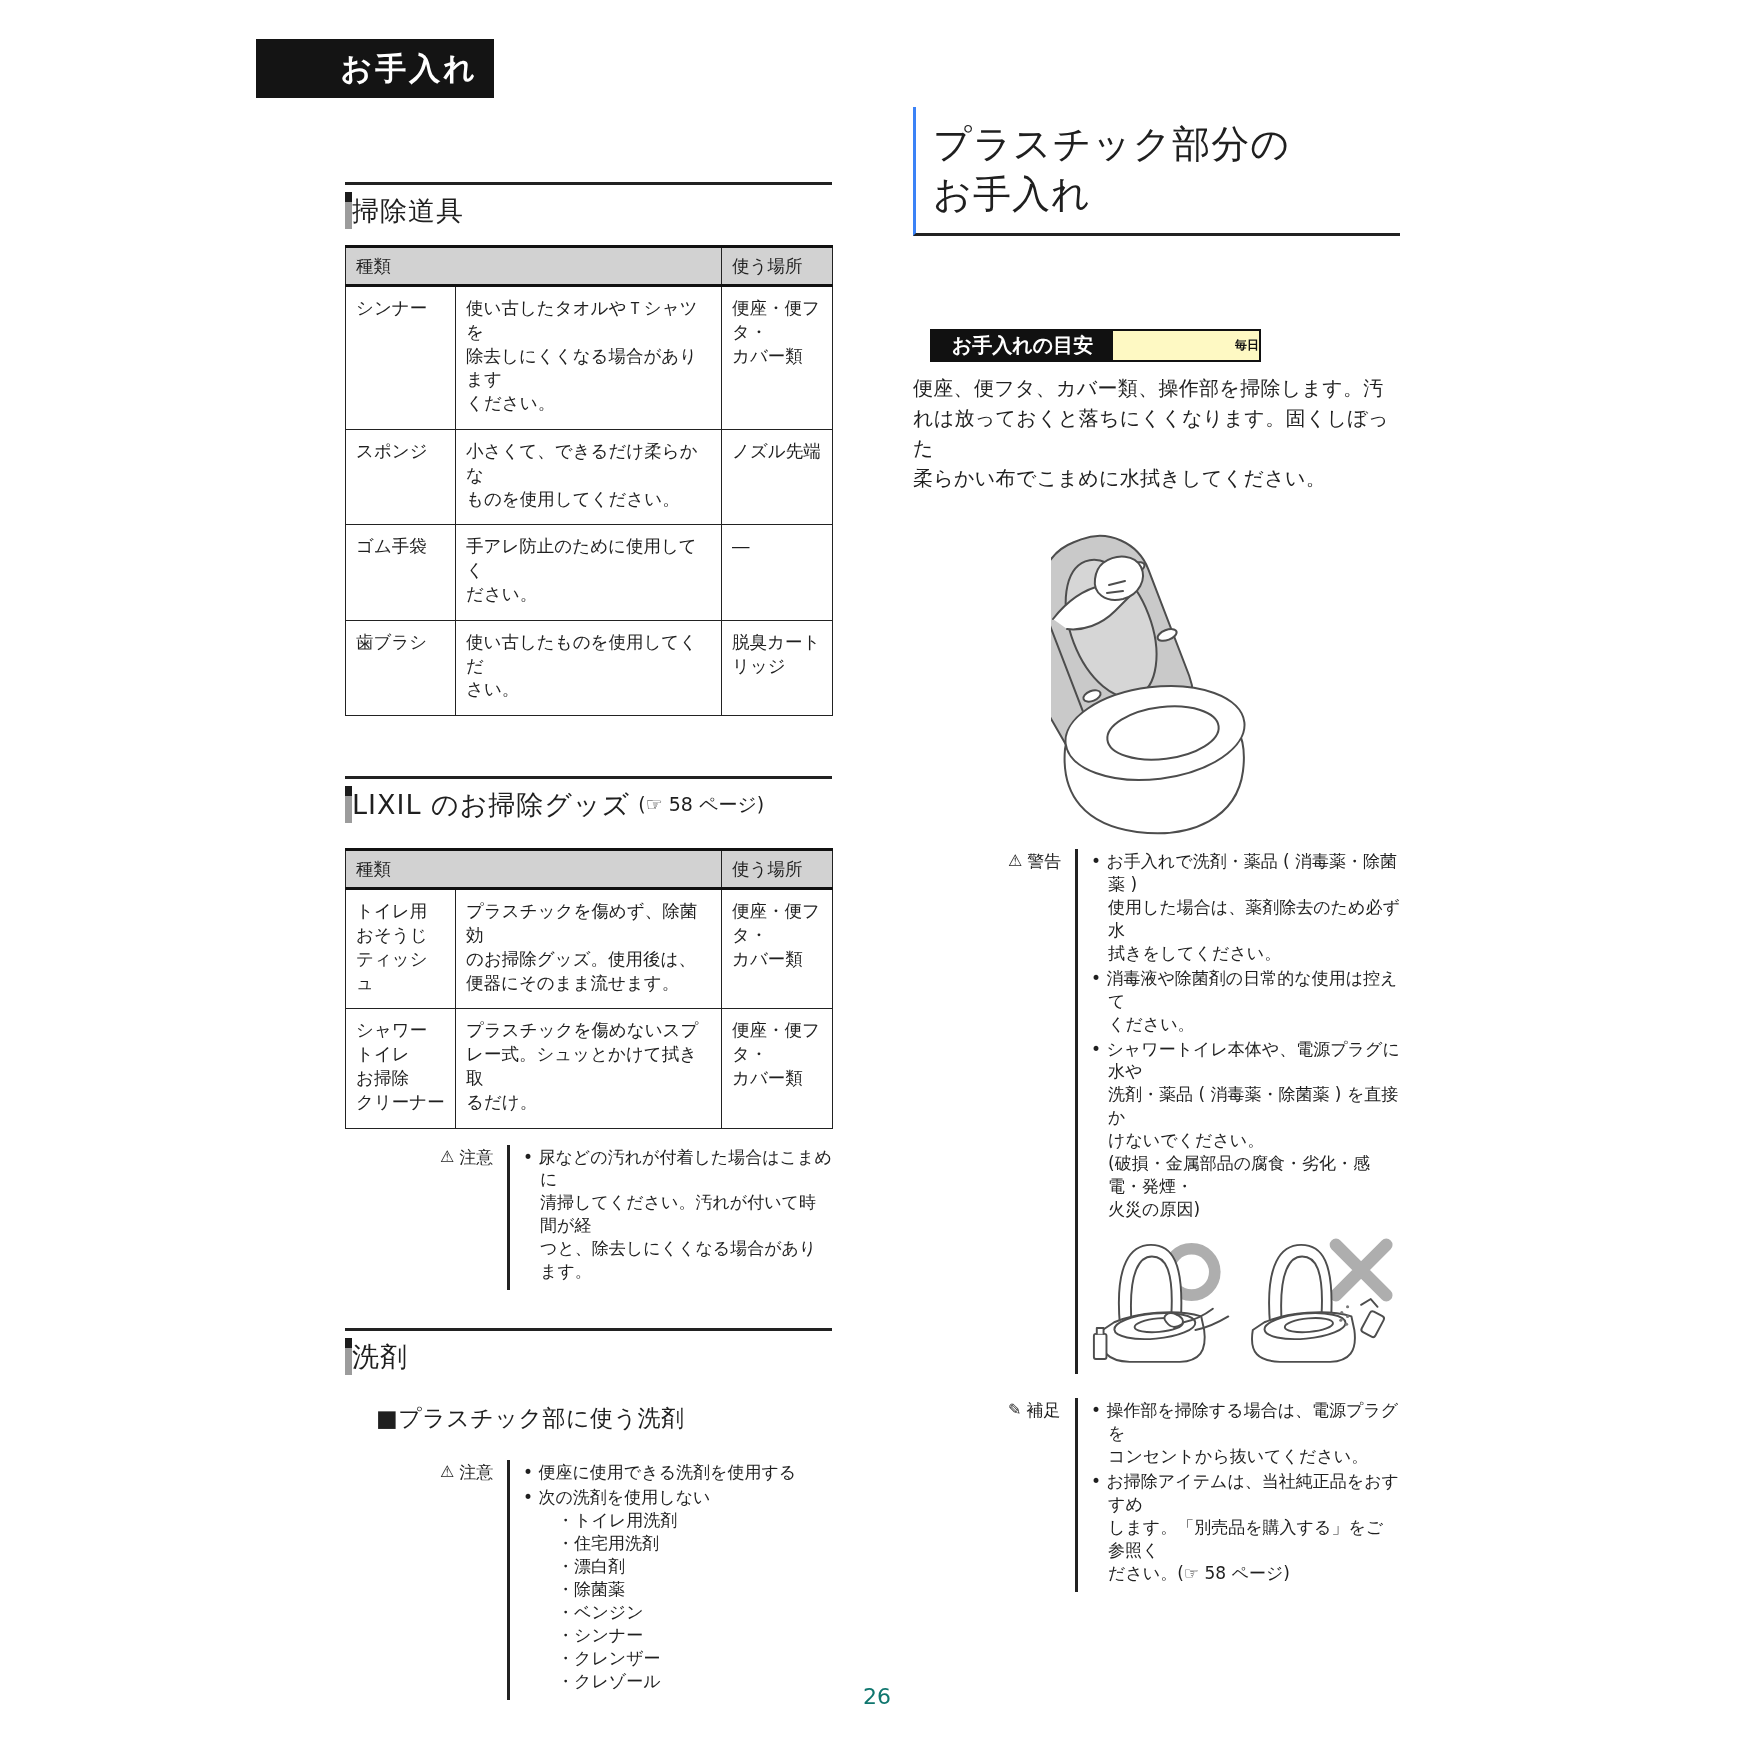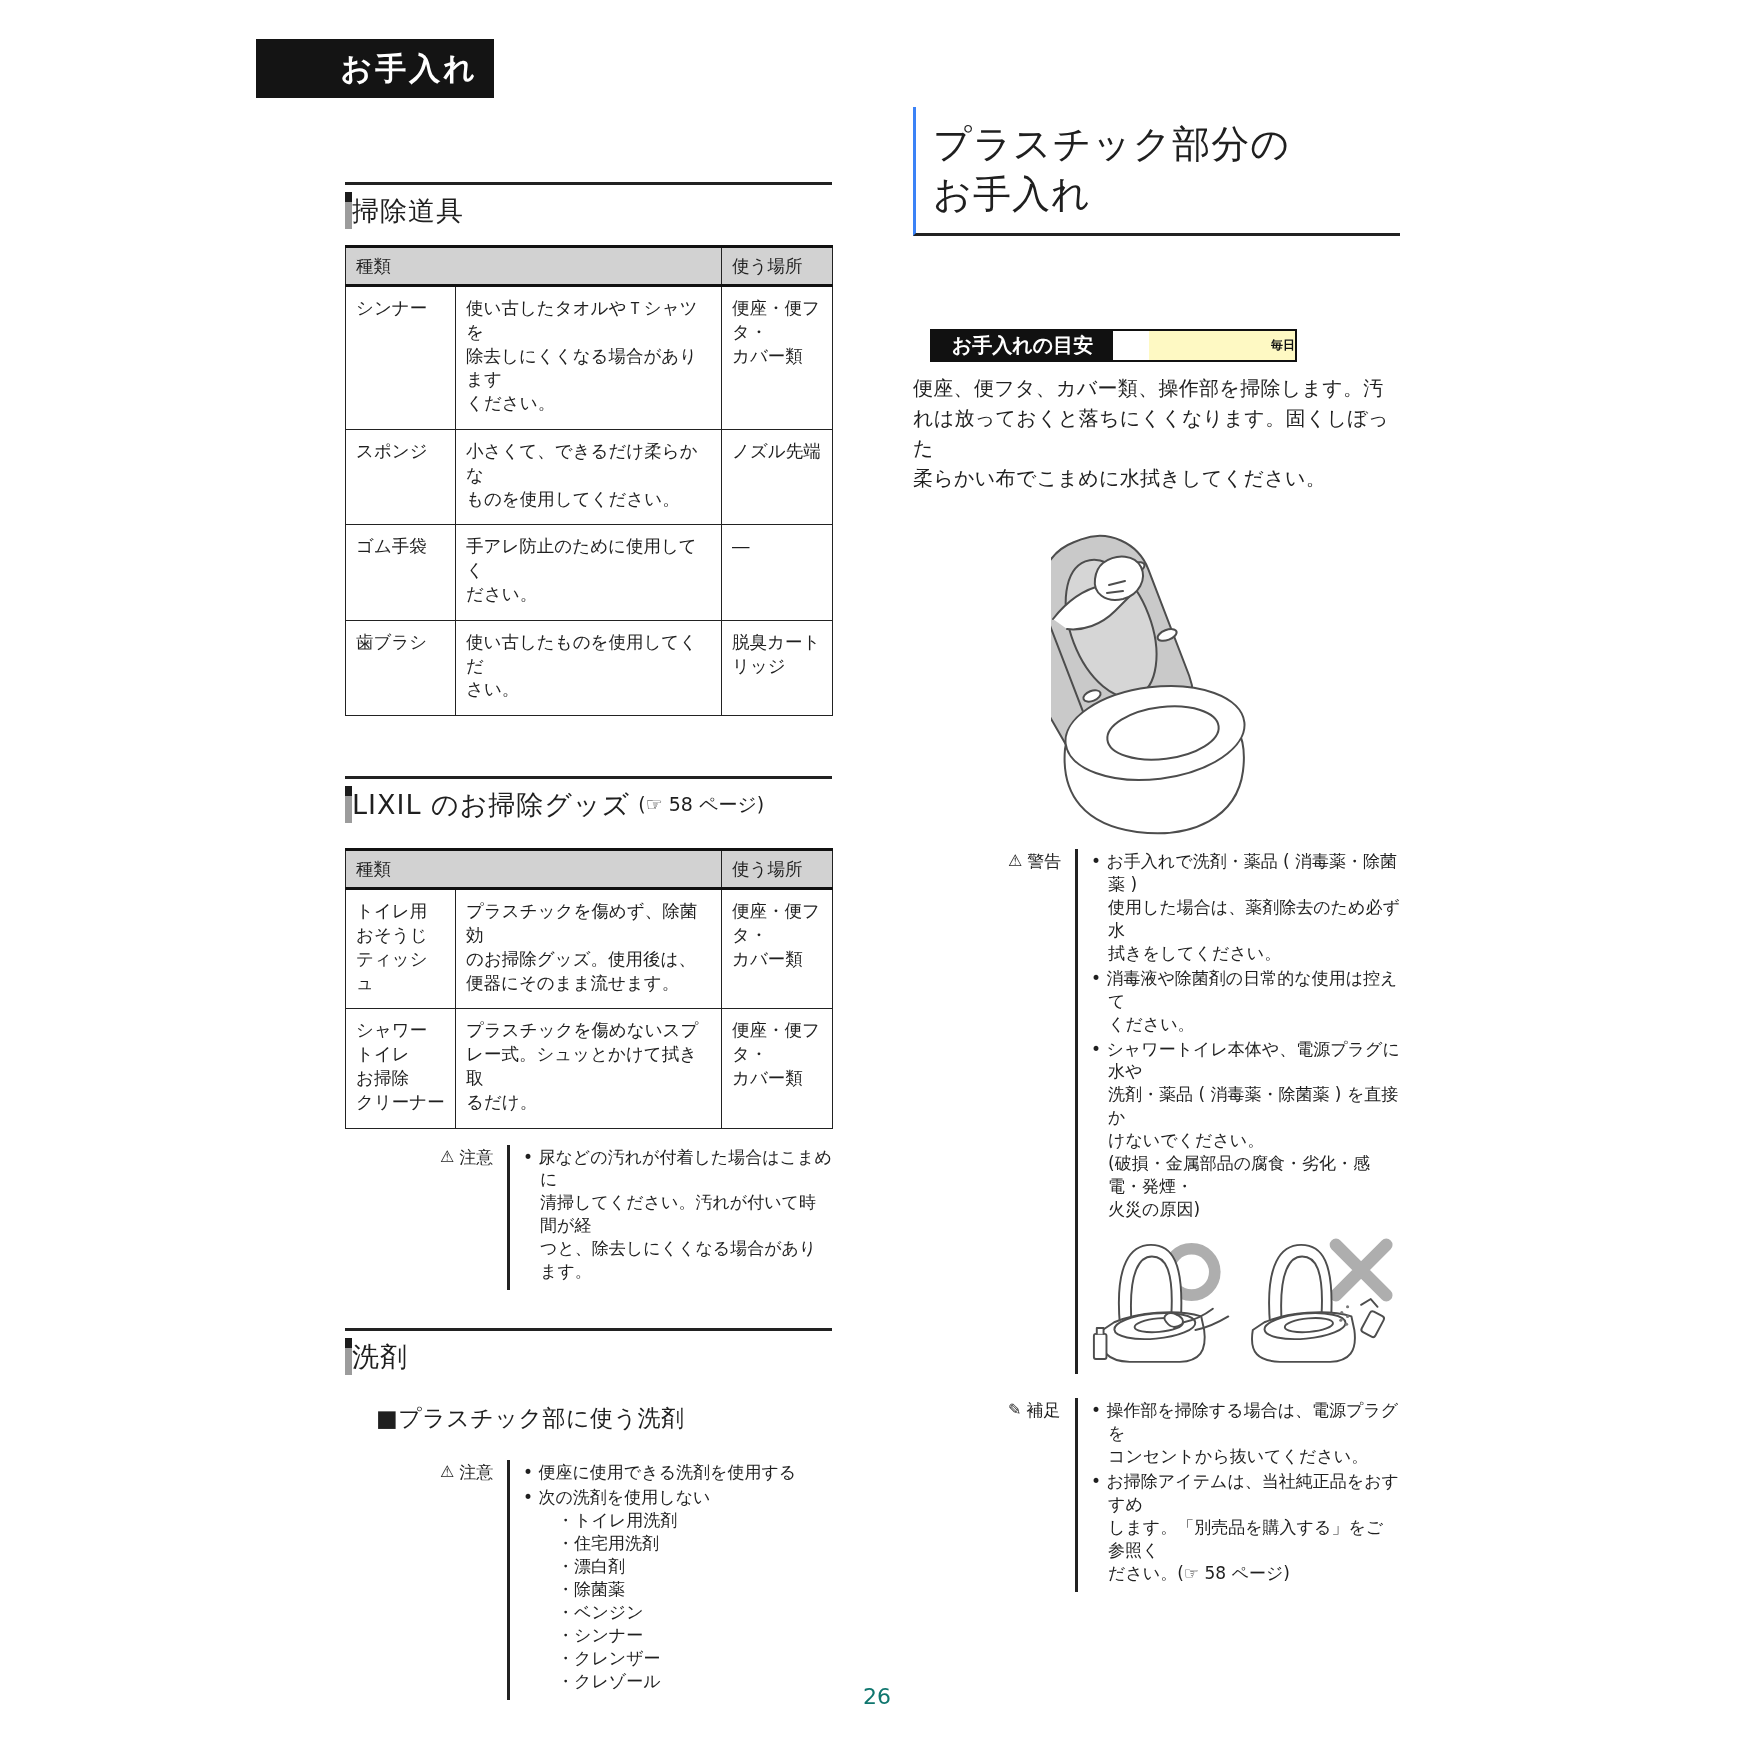--- a/index.html
+++ b/index.html
@@ -51,21 +51,21 @@
   .n-item{padding-left:1em;text-indent:-1em;white-space:pre-line;margin-bottom:2px;}
   
   .sec-tools{margin-top:70px;}
   .sec-lixil{margin-top:60px;}
   .note-a{margin-top:16px;}
   .sec-detergent{margin-top:38px;}
   .sub-heading{font-size:23px;font-weight:500;margin:28px 0 0 31px;letter-spacing:0.5px;}
   .note-b{margin-top:26px;}
   .sec-basic{margin-top:73px;}
   
-  .guide{display:inline-flex;border:2.5px solid #111;margin:20px 0 0 17px;gap:36px;}
+  .guide{display:inline-flex;border:2.5px solid #111;margin:20px 0 0 17px;}
   .g-label{background:#111;color:#fff;width:181px;text-align:center;font-size:20px;font-weight:bold;line-height:29px;}
   .g-value{background:#fef9c3;color:#111;width:146px;text-align:right;font-size:12px;font-weight:bold;line-height:29px;}
   .paragraph{font-size:20px;line-height:1.5;margin-top:11px;white-space:pre-line;letter-spacing:0.3px;}
   
   .main-illust{margin:30px 0 0 138px;}
   .note-warning{margin-top:4px;}
   .ill-row{display:flex;gap:16px;margin-top:10px;}
   .note-supp{margin-top:24px;}
   .page-num{position:absolute;left:0;right:0;top:1660px;text-align:center;font-size:22px;color:#0f766e;margin-top:24px;}
 </style>

